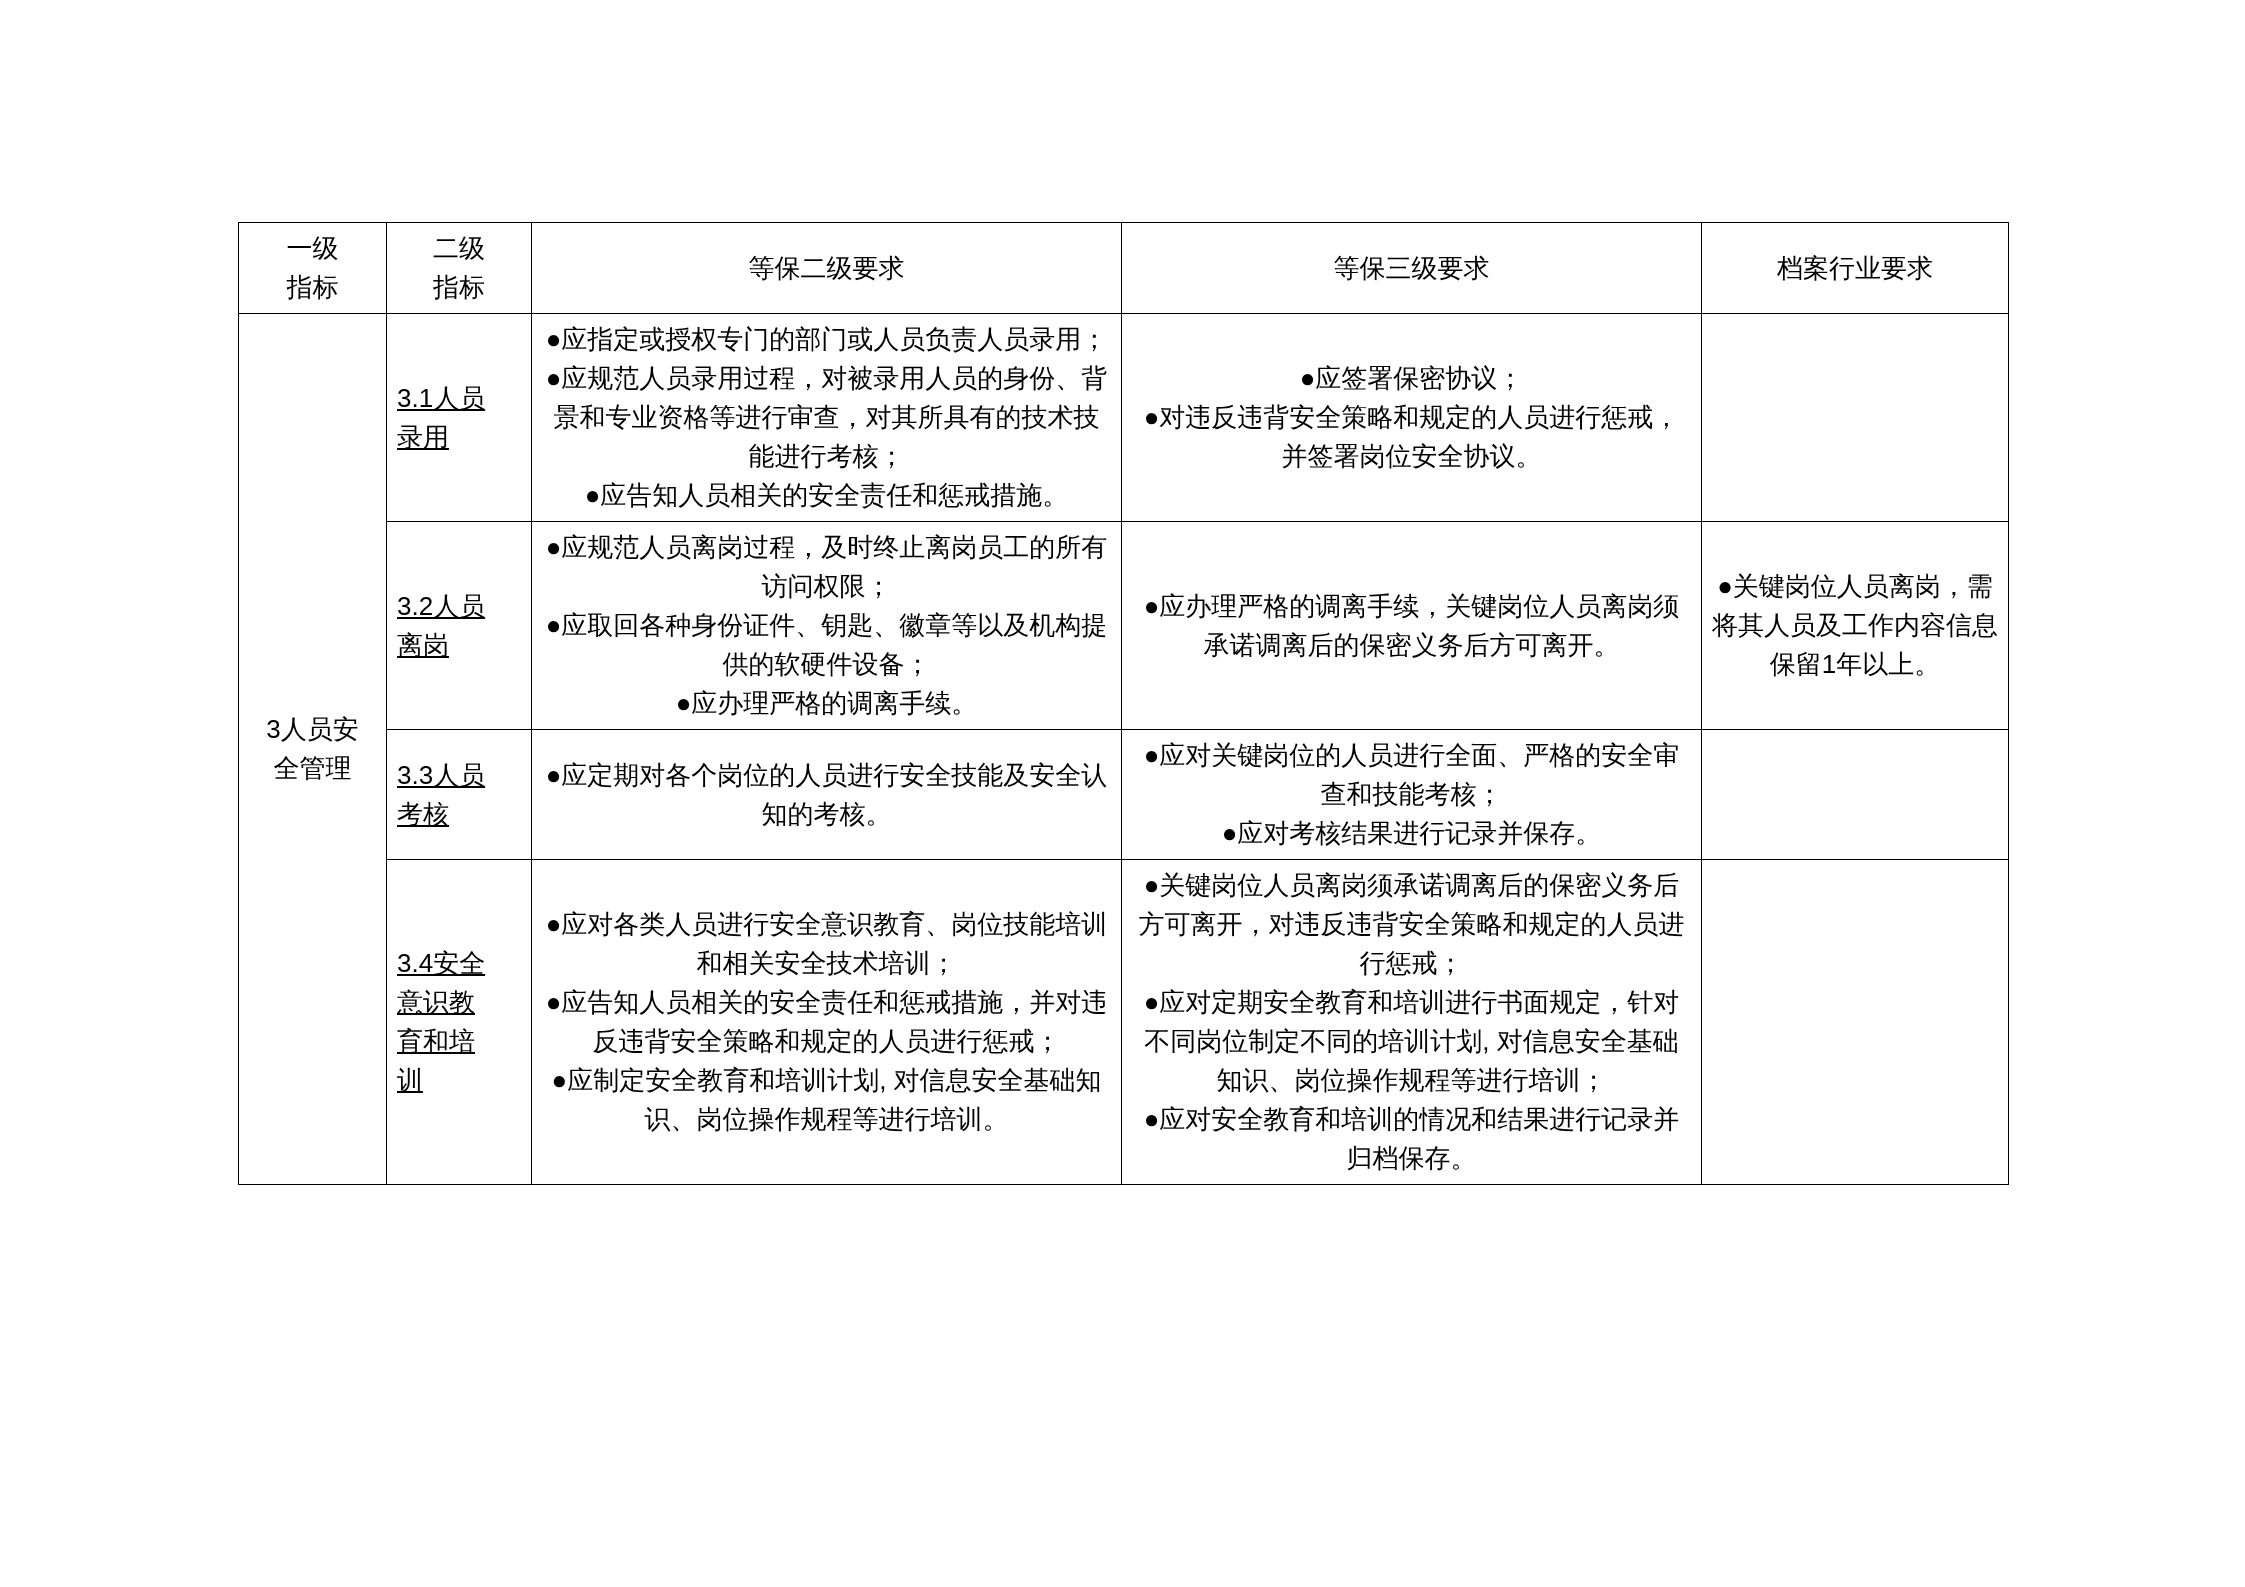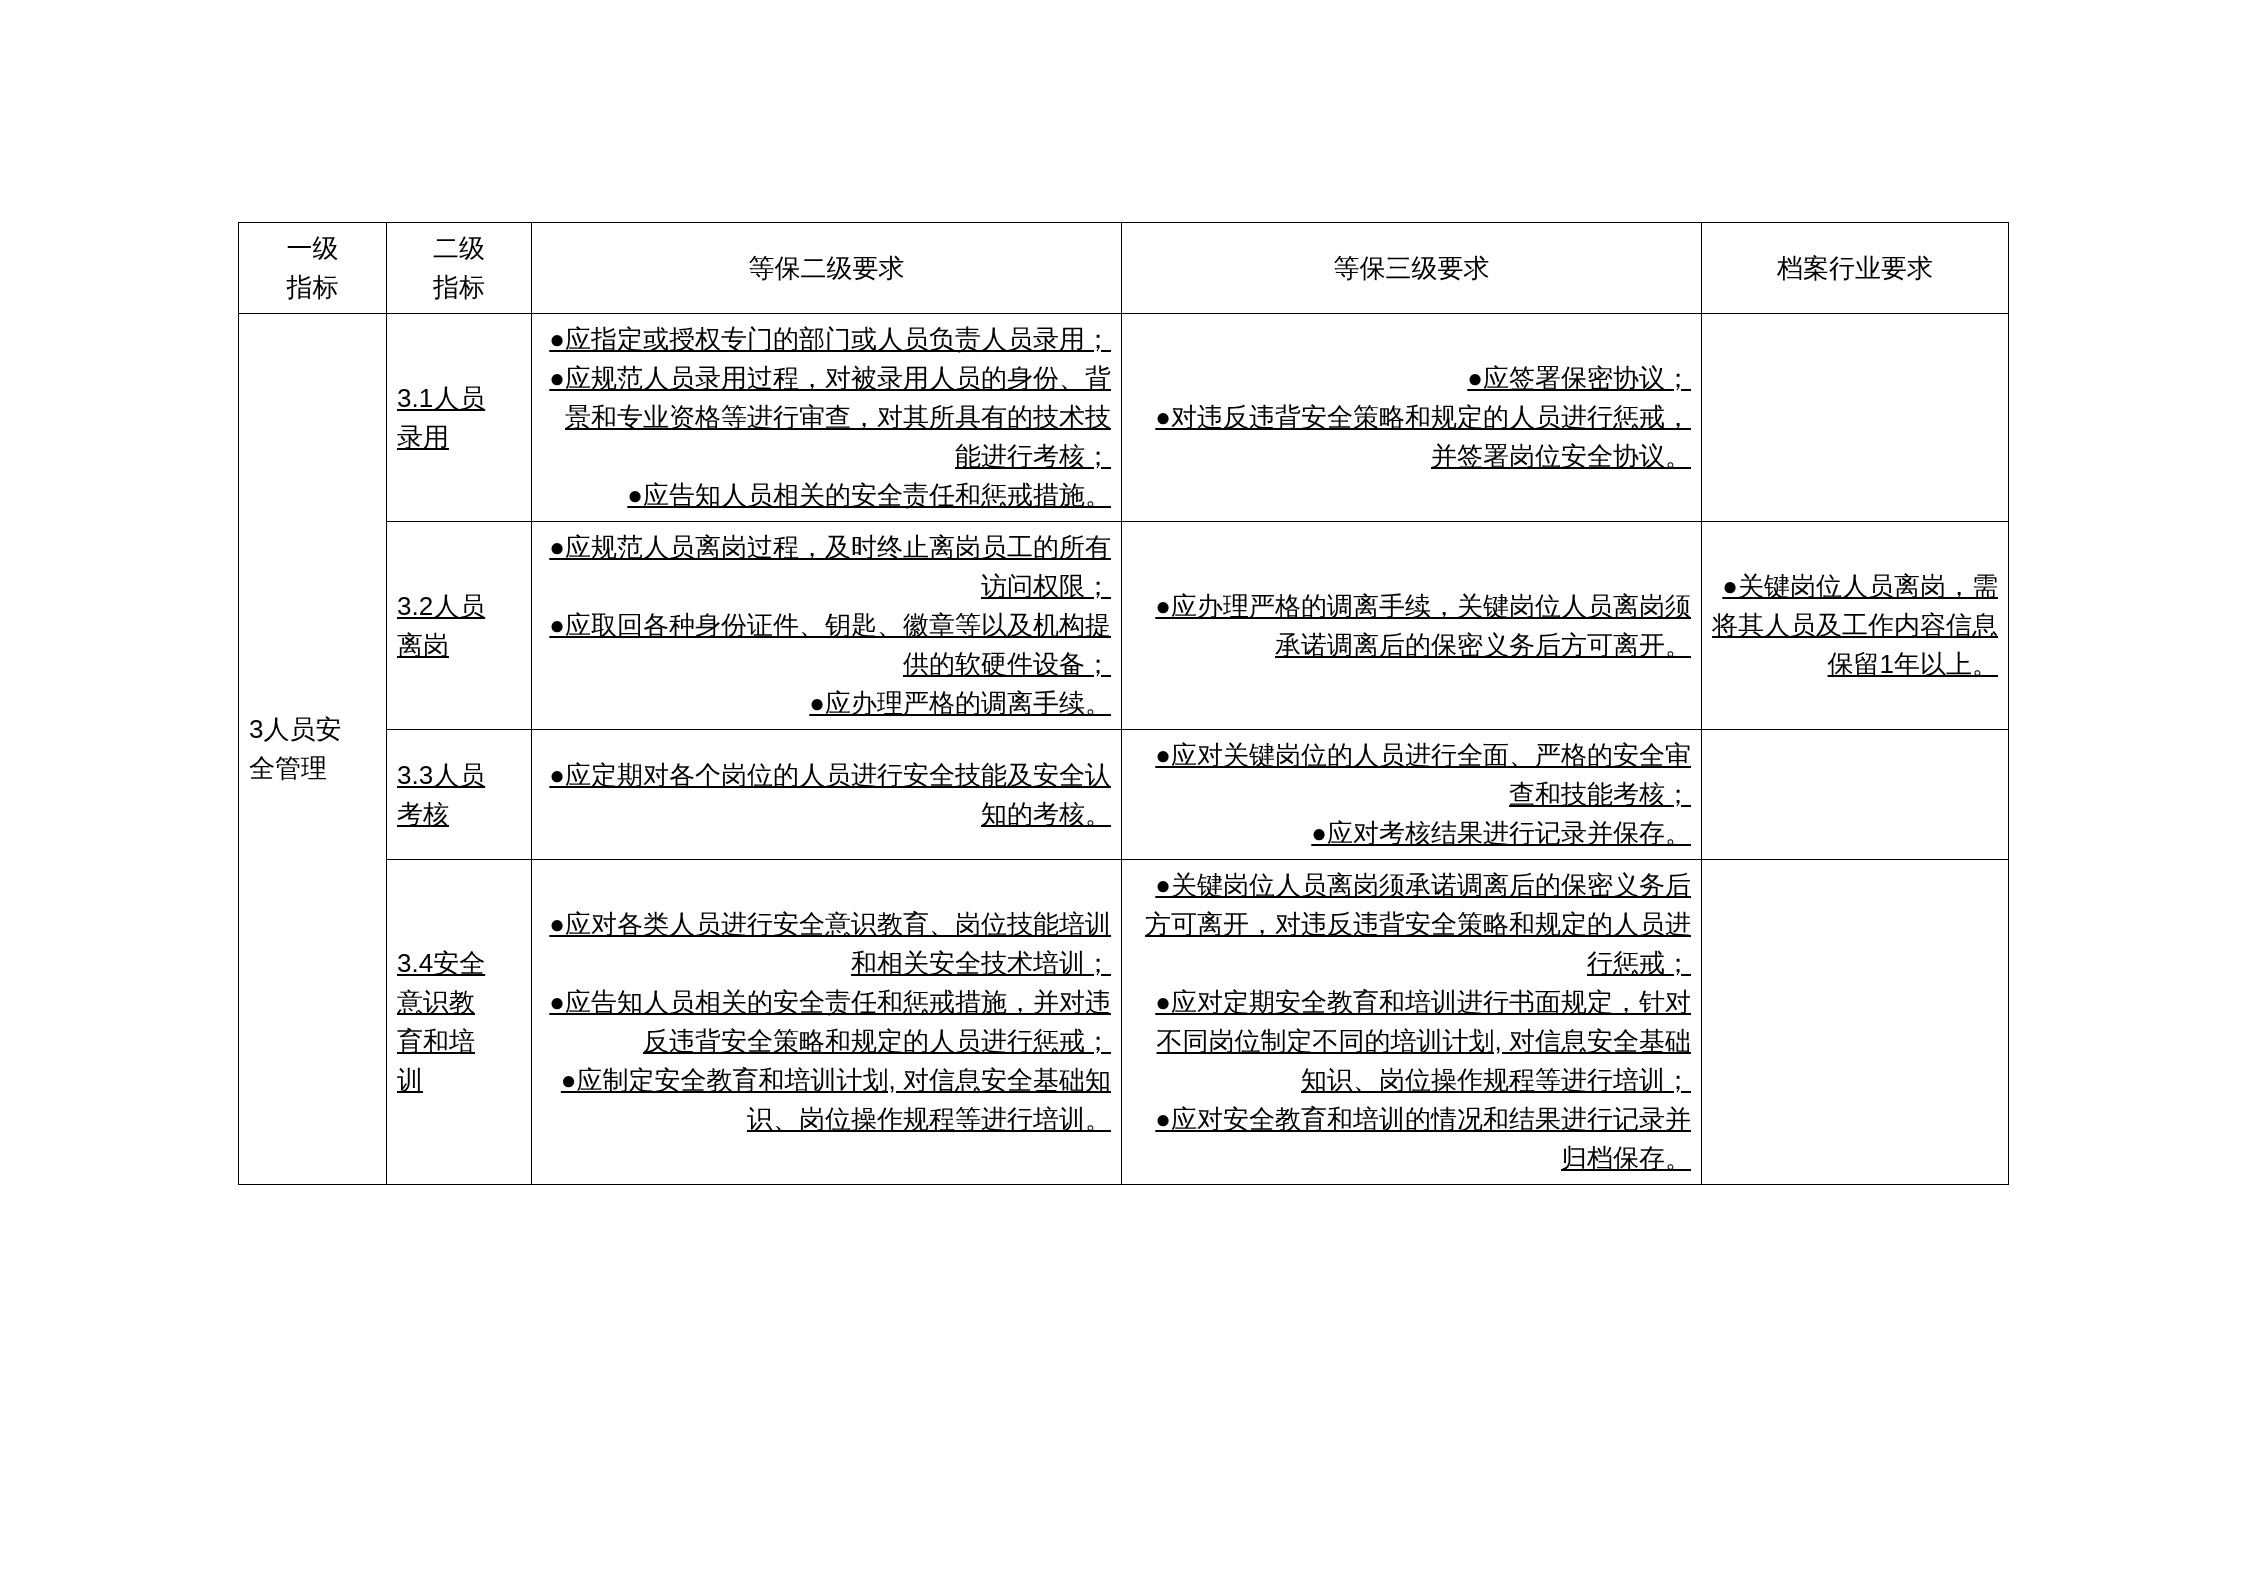--- a/index.html
+++ b/index.html
@@ -51,38 +51,38 @@
   thead td {
     text-align: center;
     font-size: 27px;
     line-height: 1.35;
     padding: 14px 6px;
   }
   .hdr-two-line {
     white-space: pre-line;
   }
   .col-lvl1 {
+    text-align: center;
     font-size: 27px;
     line-height: 1.45;
     white-space: pre-line;
   }
   .col-lvl2 {
     text-align: left;
     font-size: 27px;
     line-height: 1.45;
     white-space: pre-line;
     padding-left: 14px;
     text-decoration: underline;
   }
   .cell-body {
-    text-align: right;
+    text-align: center;
     font-size: 26px;
     line-height: 1.55;
     padding: 10px 12px;
-    text-decoration: underline;
   }
   .cell-body .bullet-line {
     display: block;
     text-indent: 0;
   }
   .empty-cell { }
 </style>
 </head>
 <body>
 

